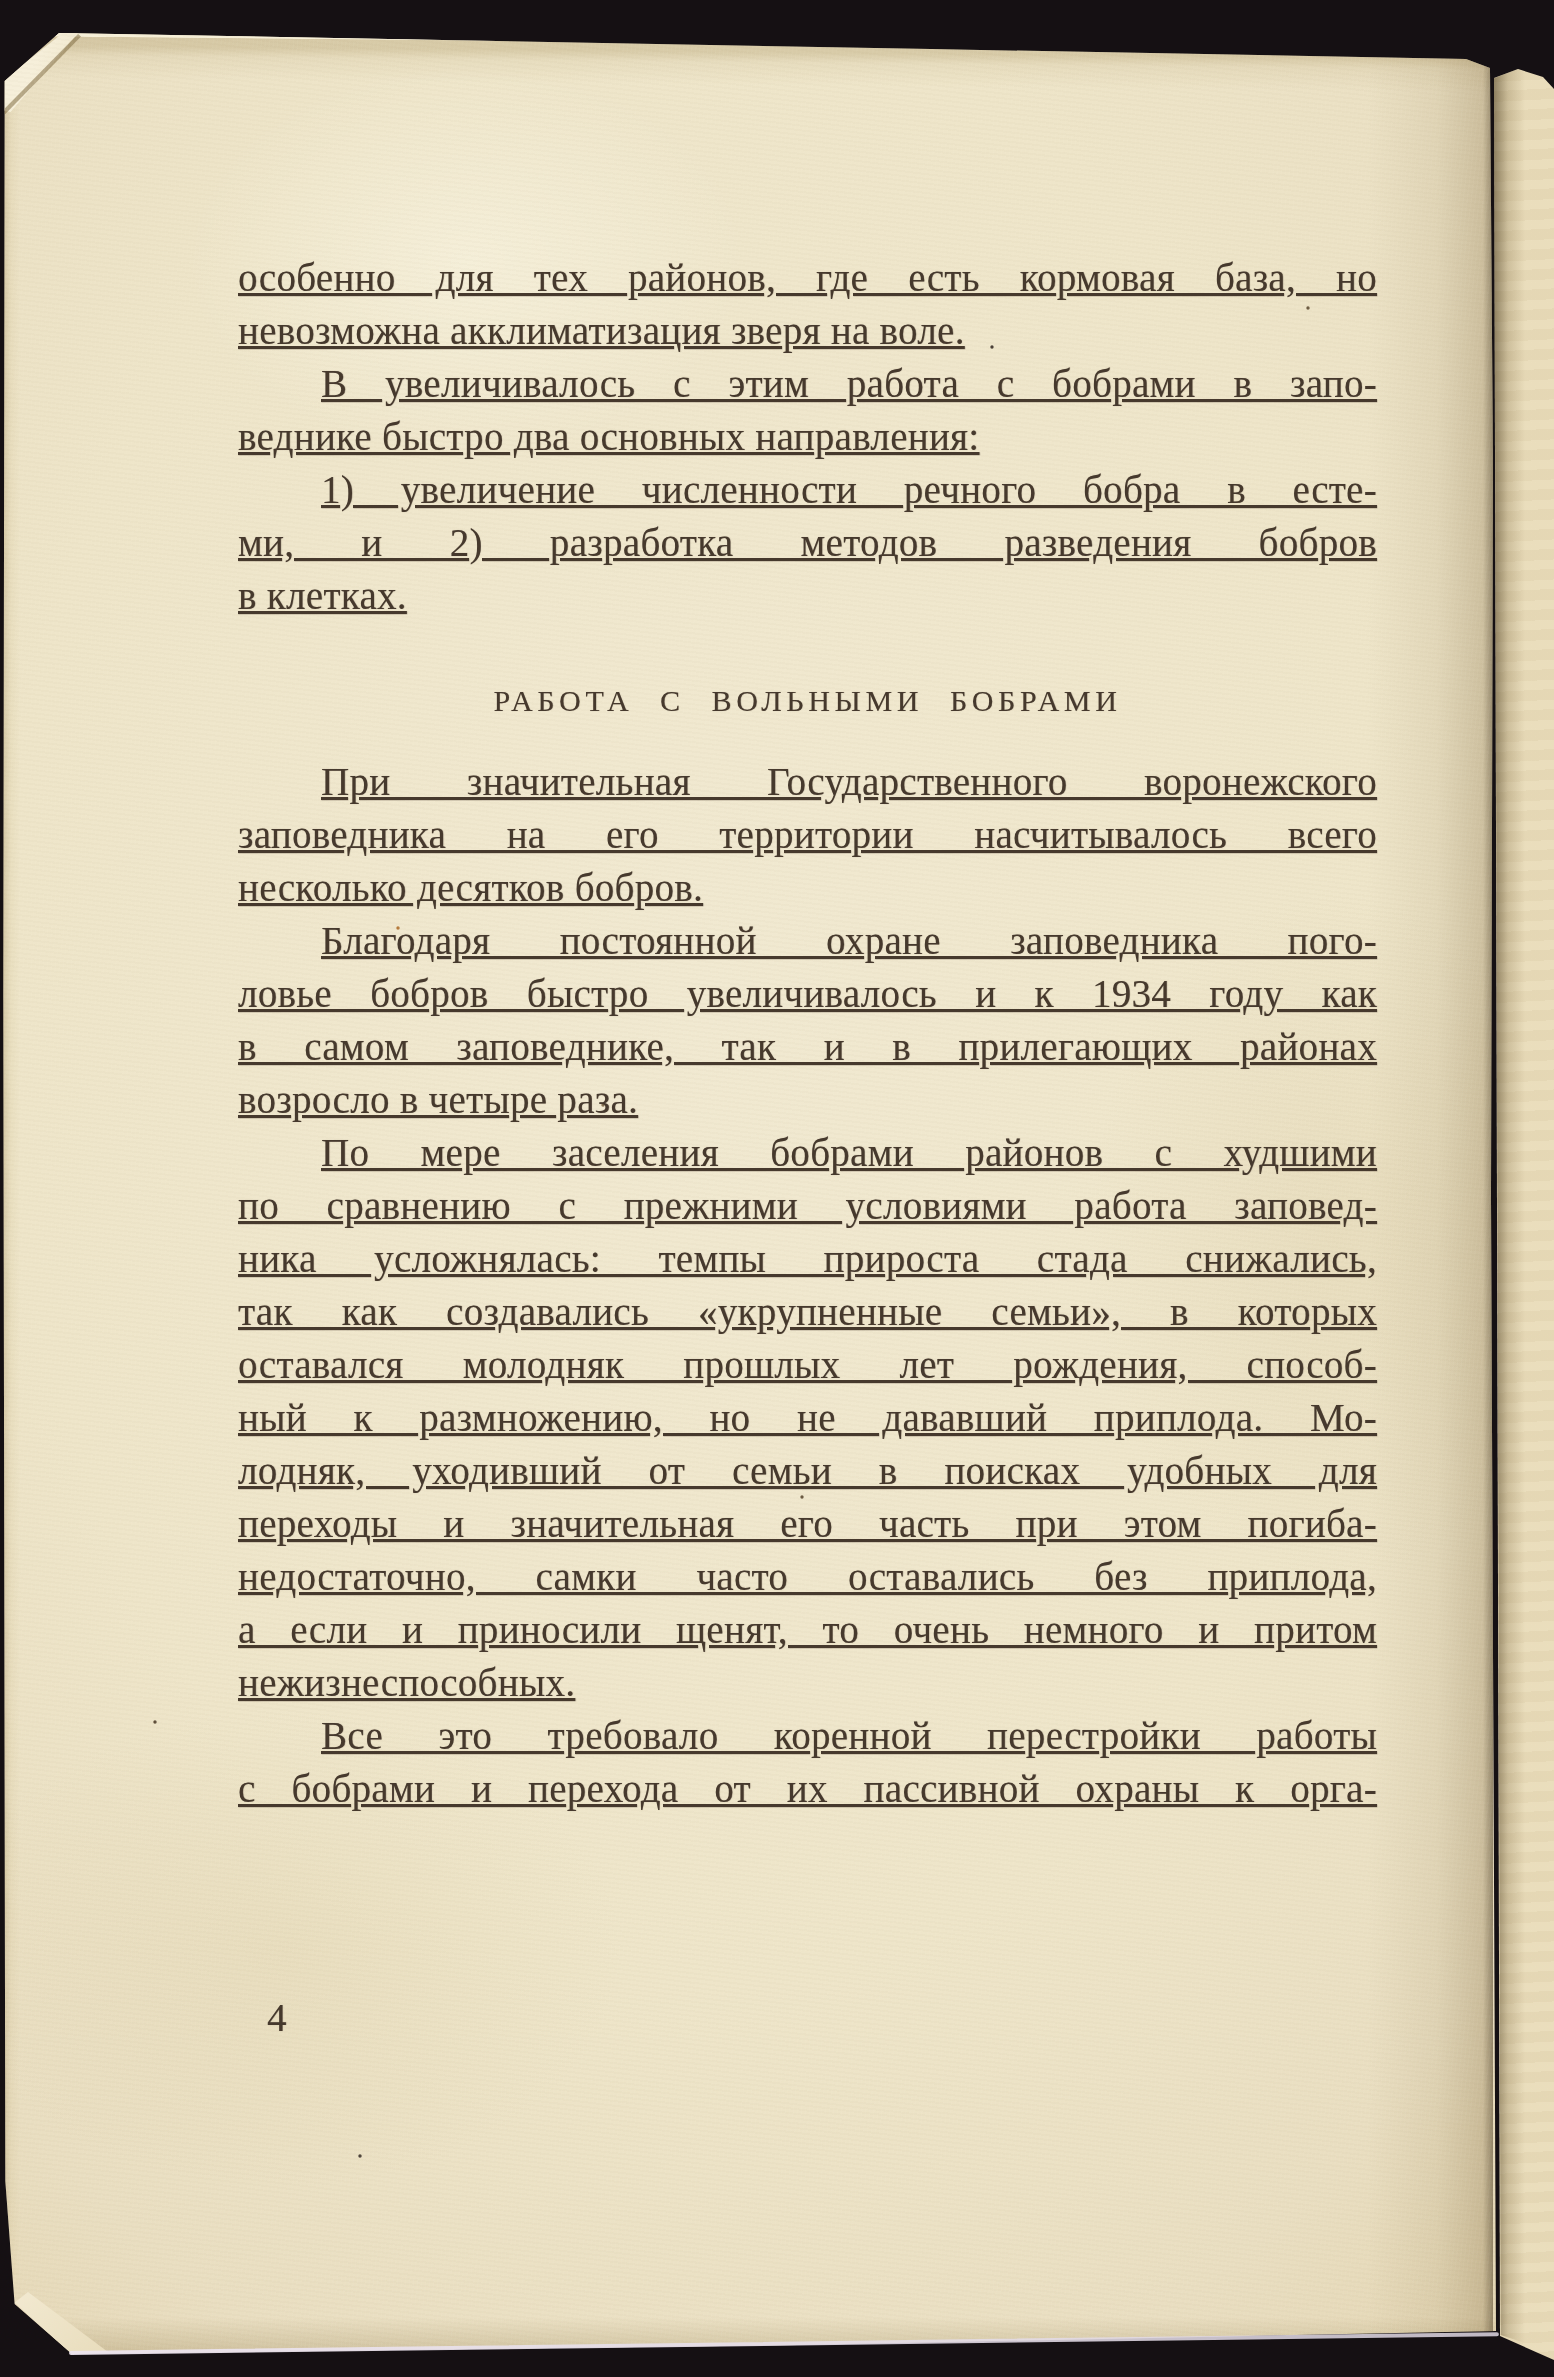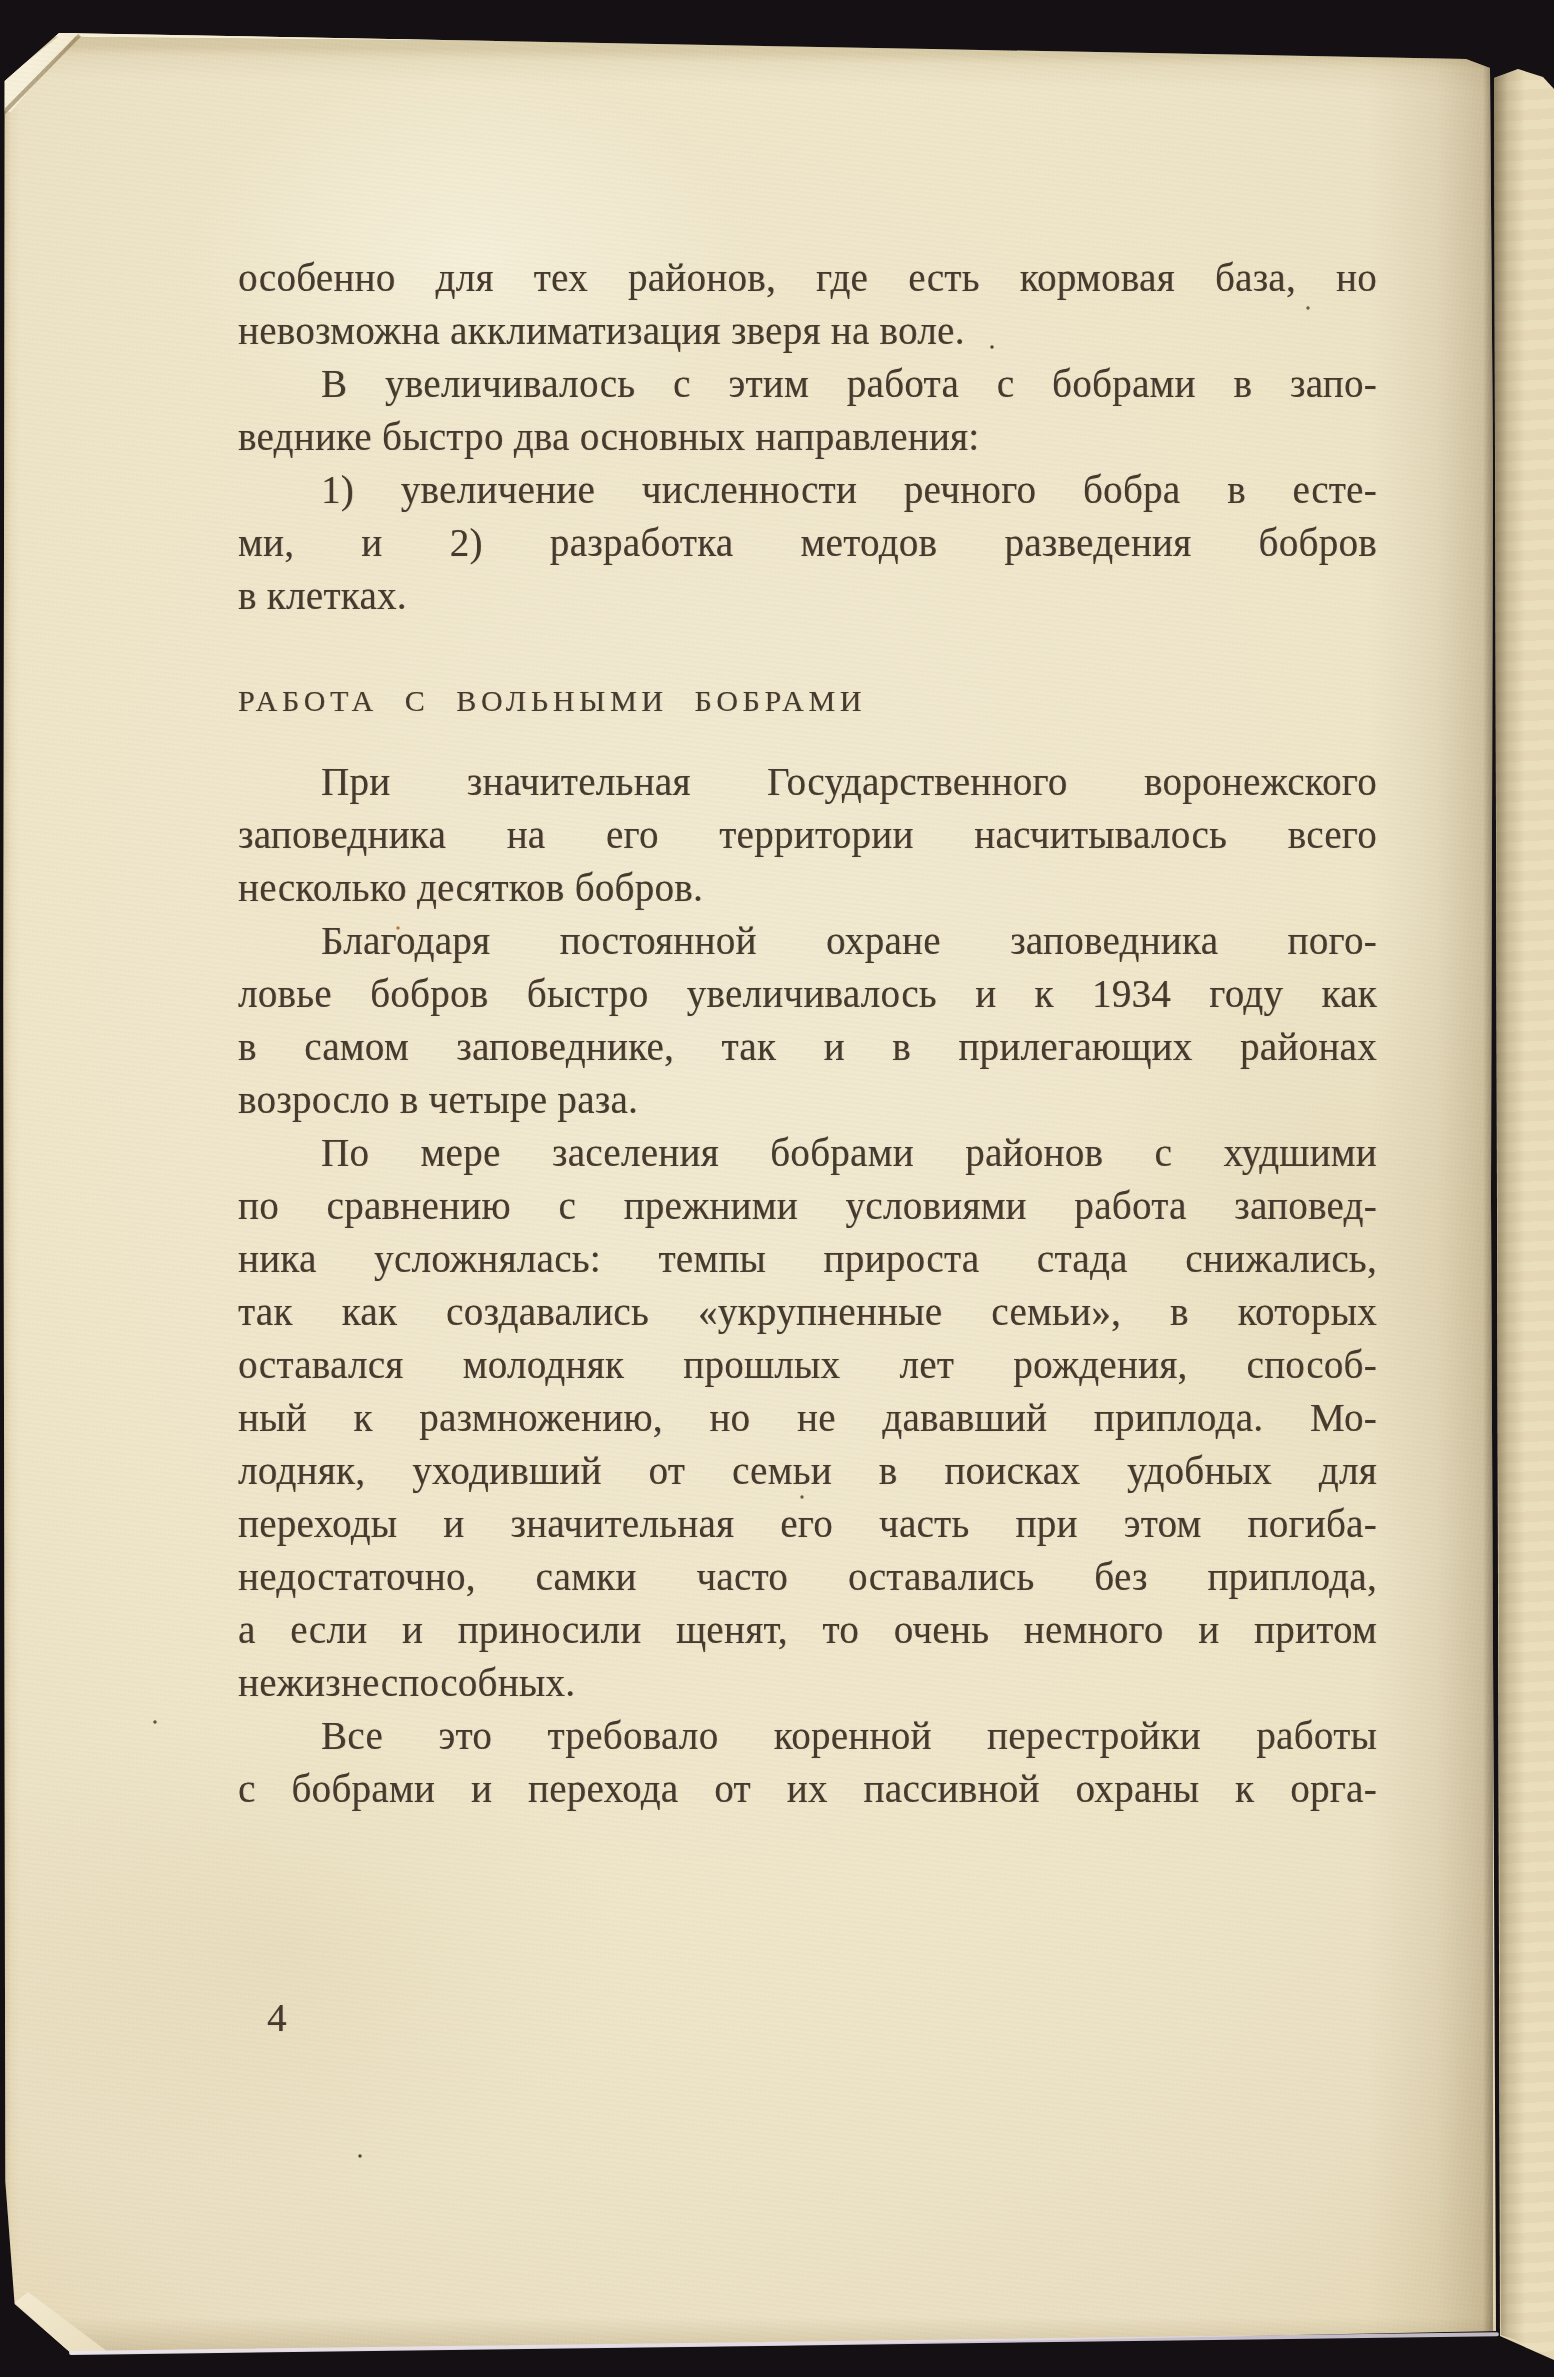--- a/index.html
+++ b/index.html
@@ -105,33 +105,33 @@
       359px 2155px 0 0.7px #4a4038,
       1307px 307px 0 0.7px #6b5a40,
       154px 1721px 0 0.7px #5c4c38;
   }
 
   
   .text-block{
     position:absolute;left:238px;top:251px;width:1139px;z-index:6;
     color:var(--ink);
   }
-  .para{margin:0;}
+  .para{margin:0;text-decoration:underline;}
   .line{
     font-size:39px;line-height:53px;letter-spacing:0.3px;
     text-align:justify;text-align-last:justify;
     white-space:nowrap;
     text-shadow:0.4px 0.4px 0.7px rgba(70,57,46,0.45);
   }
   .line.last{text-align-last:left;}
   .line.indent{padding-left:83px;}
   .heading{
     font-size:30px;line-height:53px;
     margin-top:52px;margin-bottom:28px;
-    letter-spacing:4.7px;word-spacing:14.6px;
+    text-align:center;letter-spacing:4.7px;word-spacing:14.6px;
     color:var(--ink);
     text-shadow:0.4px 0.4px 0.7px rgba(70,57,46,0.45);
   }
   .page-number{
     position:absolute;left:267px;top:1991px;z-index:6;
     font-size:39px;line-height:53px;color:var(--ink);
     text-shadow:0.4px 0.4px 0.7px rgba(70,57,46,0.45);
   }
 </style>
 </head>

